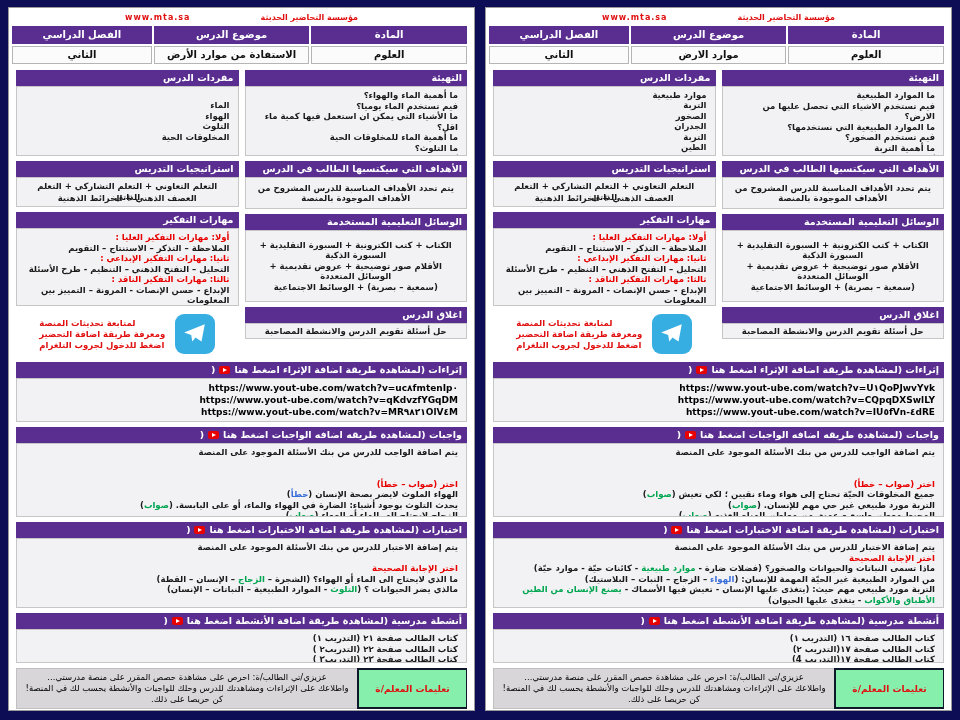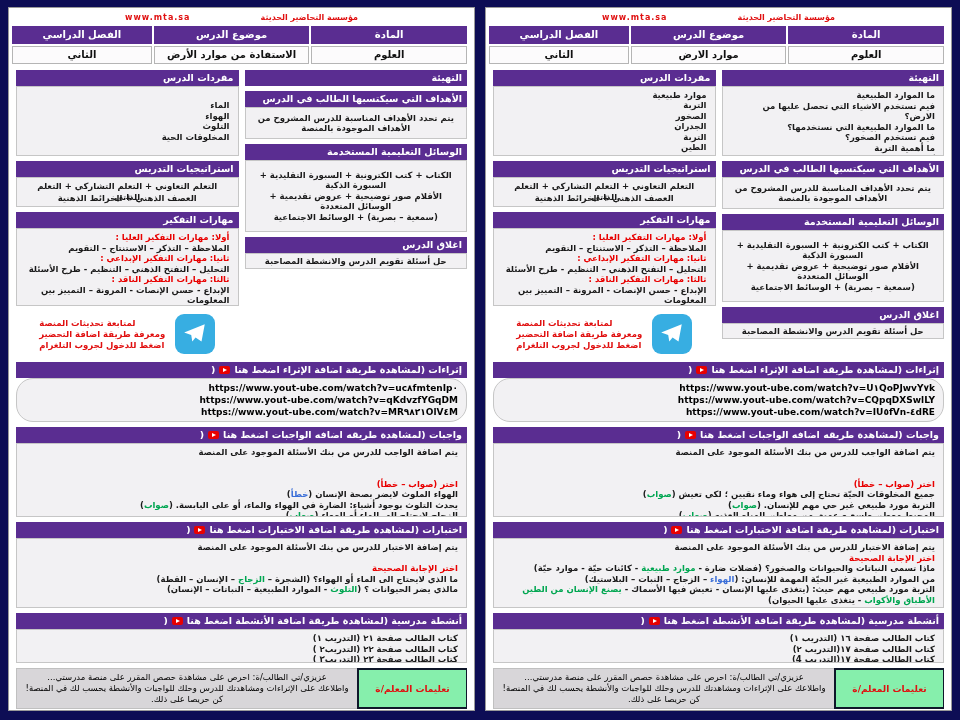--- a/index.html
+++ b/index.html
@@ -42,21 +42,21 @@
   .cols { display:flex; gap:6px; margin-bottom:5px; }
   .col { flex:1; display:flex; flex-direction:column; }
   .sec { margin-bottom:5px; }
   .h-vocab  { height:70px; display:flex; flex-direction:column; justify-content:center; }
   .h-warm   { height:70px; }
   .h-strat  { height:30px; display:flex; flex-direction:column; justify-content:center; }
   .h-goals  { height:32px; display:flex; flex-direction:column; justify-content:center; }
   .h-think  { height:78px; }
   .h-media  { height:72px; display:flex; flex-direction:column; justify-content:center; }
   .h-close  { height:16px; display:flex; flex-direction:column; justify-content:center; }
-  .h-links  { height:44px;border-radius:17px; }
+  .h-links  { height:44px; }
   .h-hw     { height:74px; }
   .h-test   { height:70px; }
   .h-act    { height:34px;padding-left:12px; }
   .links .ln { direction:ltr; text-align:right; font-size:9px; line-height:12px; color:#000; }
   .c-red   { color:#e80000; }
   .c-green { color:#00a651; }
   .c-blue  { color:#3a6ed8; }
   .yt {
     display:inline-block; width:11px; height:8px; background:#e80000; border-radius:2px;
     margin:0 4px -1px; position:relative;
@@ -245,20 +245,28 @@
       <div class="hcell">الفصل الدراسي</div>
       <div class="vcell">العلوم</div>
       <div class="vcell">الاستفادة من موارد الأرض</div>
       <div class="vcell">الثاني</div>
     </div>
 
     <div class="cols">
       <div class="col">
         <div class="sec">
           <div class="bar">التهيئة</div>
+          <div class="box h-warm">
+              <div class="ln">ما أهمية الماء والهواء؟</div>
+              <div class="ln">فيم تستخدم الماء يوميا؟</div>
+              <div class="ln">ما الأشياء التي يمكن ان استعمل فيها كمية ماء اقل؟</div>
+              <div class="ln">ما أهمية الماء للمخلوقات الحية</div>
+              <div class="ln">ما التلوث؟</div>
+              <div class="ln">كيف يضر التلوث بالمخلوقات الحية؟</div>
+            </div>
         </div>
         <div class="sec">
           <div class="bar">الأهداف التي سيكتسبها الطالب في الدرس</div>
           <div class="box h-goals ctr">يتم تحدد الأهداف المناسبة للدرس المشروح من الأهداف الموجودة بالمنصة</div>
         </div>
         <div class="sec">
           <div class="bar">الوسائل التعليمية المستخدمة</div>
           <div class="box h-media ctr">
               <div class="ln">الكتاب + كتب الكترونية + السبورة التقليدية + السبورة الذكية</div>
               <div class="ln">الأقلام   صور توضيحية + عروض تقديمية + الوسائل المتعددة</div>

